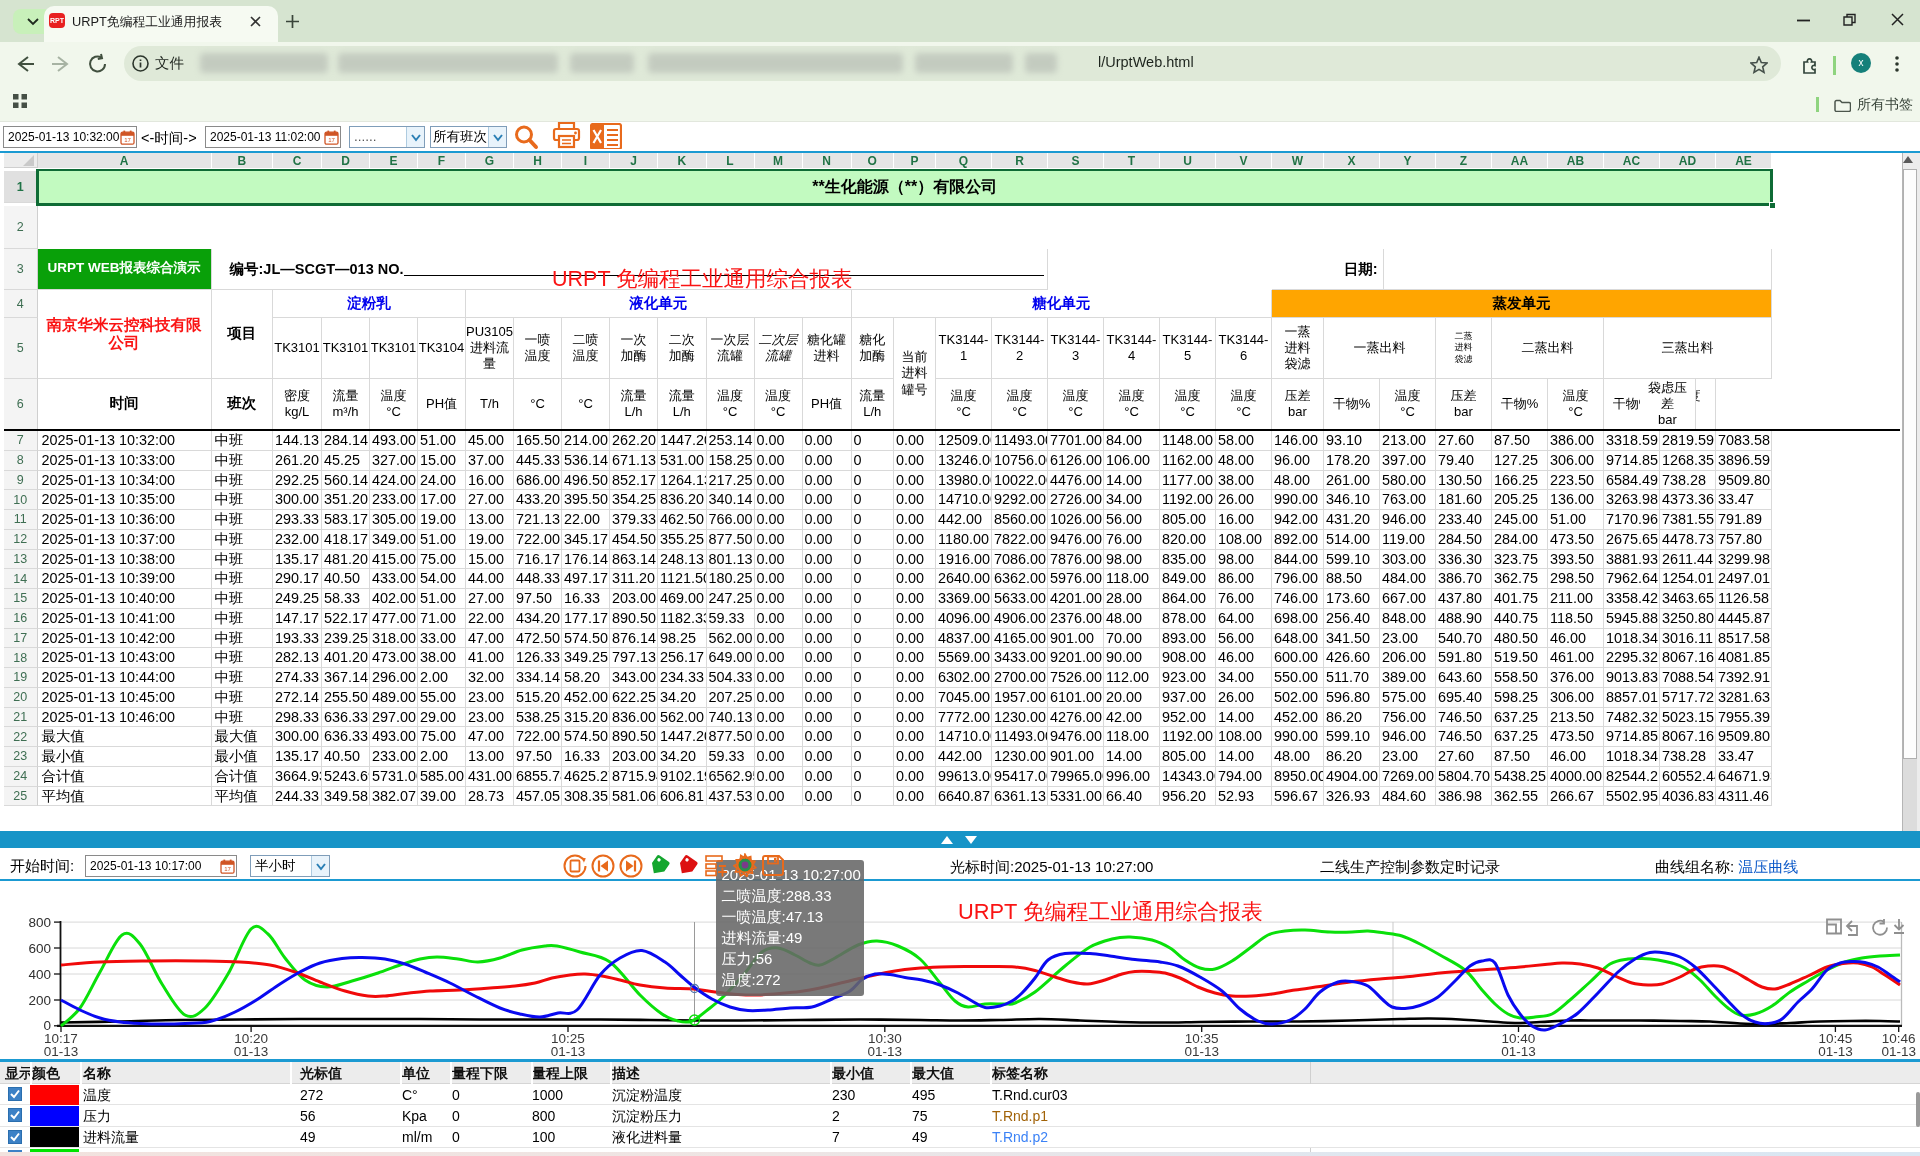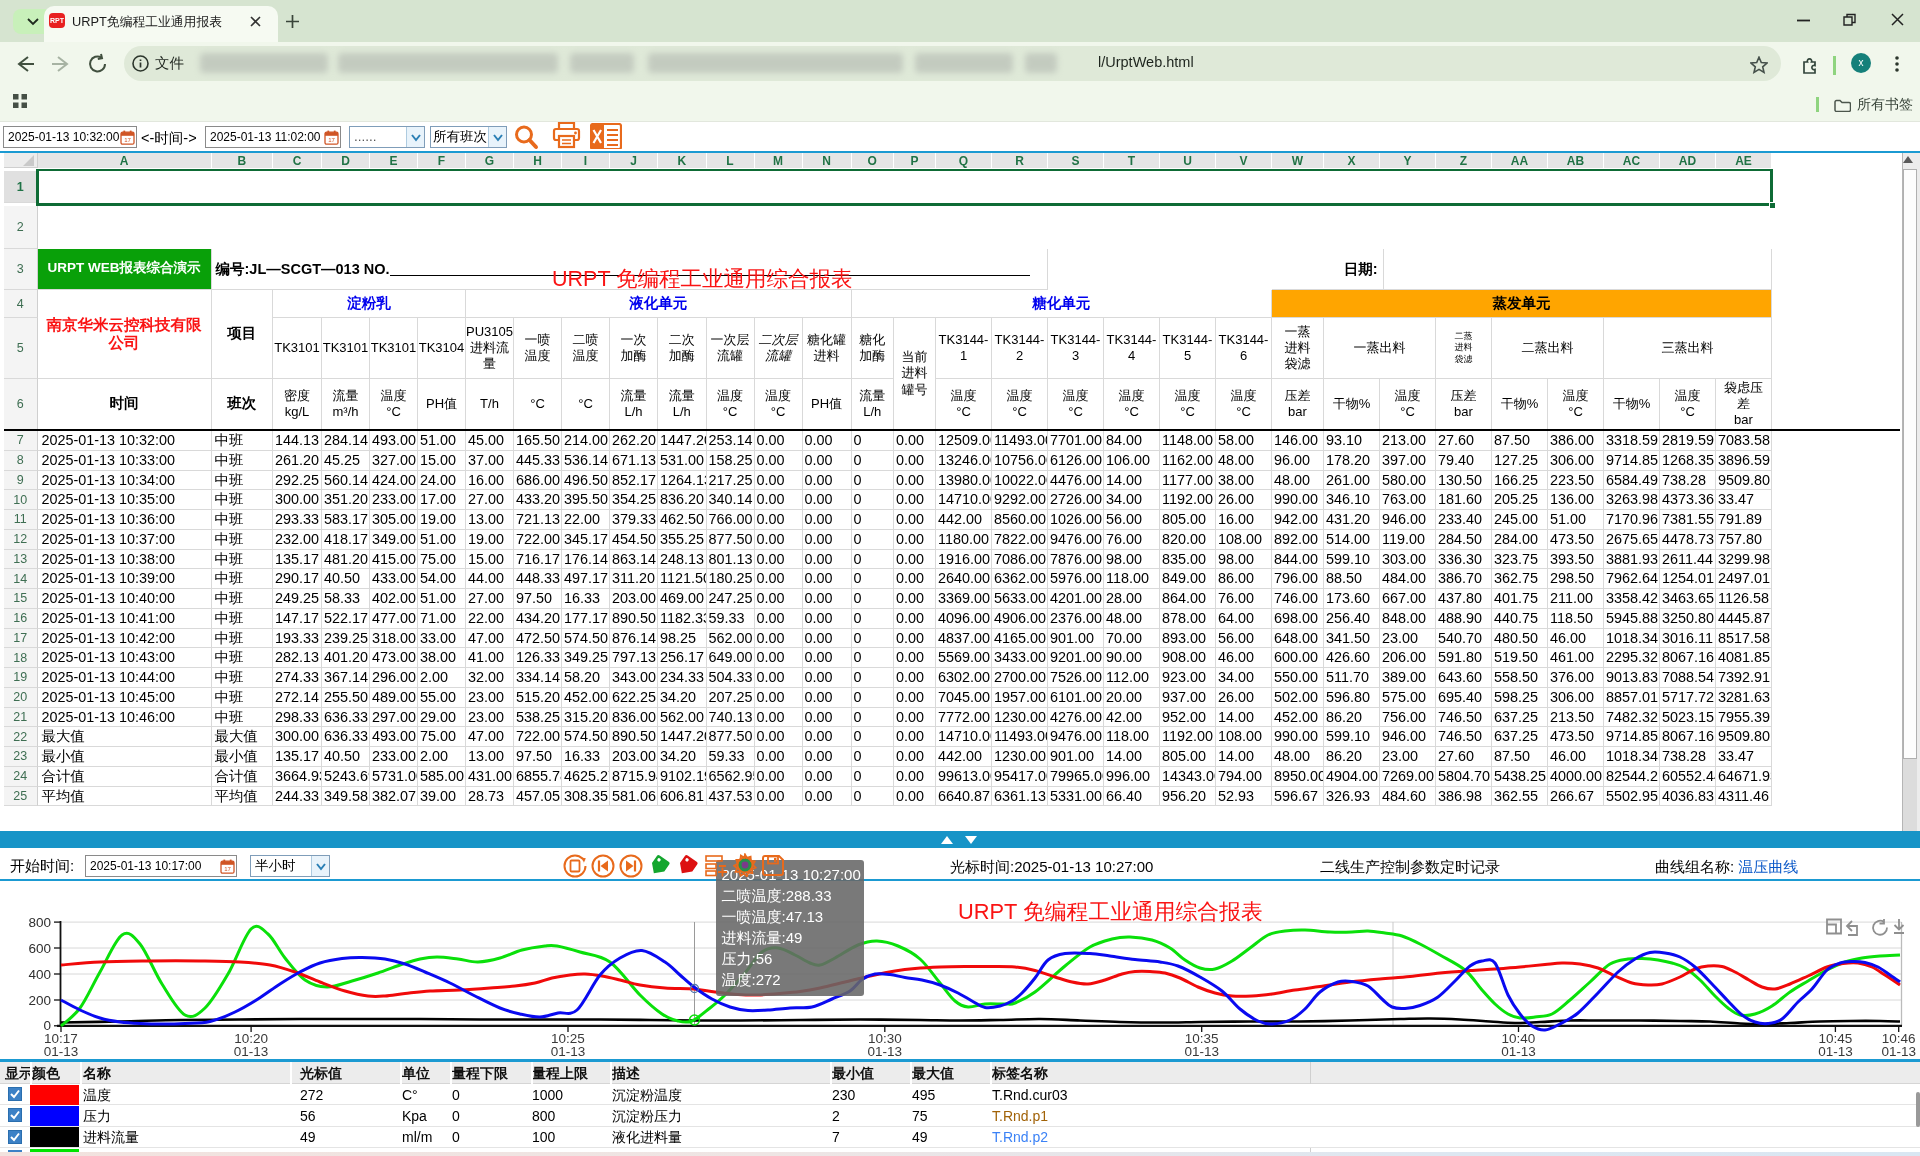--- a/index.html
+++ b/index.html
@@ -187,29 +187,32 @@
 <div class="rn" style="left:4px;top:608.75px;width:33.5px;height:19.75px">16</div>
 <div class="rn" style="left:4px;top:628.5px;width:33.5px;height:19.75px">17</div>
 <div class="rn" style="left:4px;top:648.25px;width:33.5px;height:19.75px">18</div>
 <div class="rn" style="left:4px;top:668px;width:33.5px;height:19.75px">19</div>
 <div class="rn" style="left:4px;top:687.75px;width:33.5px;height:19.75px">20</div>
 <div class="rn" style="left:4px;top:707.5px;width:33.5px;height:19.75px">21</div>
 <div class="rn" style="left:4px;top:727.25px;width:33.5px;height:19.75px">22</div>
 <div class="rn" style="left:4px;top:747px;width:33.5px;height:19.75px">23</div>
 <div class="rn" style="left:4px;top:766.75px;width:33.5px;height:19.75px">24</div>
 <div class="rn" style="left:4px;top:786.5px;width:33.5px;height:19.75px">25</div>
+<div class="hx" style="left:37.5px;top:171px;width:1734.5px;height:32px;background:#c2fac0;font-size:16px;font-weight:bold;border:none">
+      <span style="width:100%;text-align:center">**生化能源（**）有限公司</span>
+    </div>
 <div class="ab" style="left:36.2px;top:168.5px;width:1736.5px;height:2.5px;background:#0e6b35"></div>
 <div class="ab" style="left:36.2px;top:203px;width:1736.5px;height:2.6px;background:#0e6b35"></div>
 <div class="ab" style="left:36.2px;top:168.5px;width:2.5px;height:37px;background:#0e6b35"></div>
 <div class="ab" style="left:1770.2px;top:168.5px;width:2.5px;height:37px;background:#0e6b35"></div>
 <div class="ab" style="left:1768.5px;top:201.5px;width:7px;height:7px;background:#0e6b35;border:1.5px solid #fff"></div>
 <div class="hx" style="left:37.5px;top:248.5px;width:174px;height:41.5px;background:#09a009;color:#fff;font-weight:bold;font-size:13.5px">
       <span style="width:100%;text-align:center">URPT WEB报表综合演示</span>
     </div>
-<div class="c" style="left:211.5px;top:248.5px;width:836px;height:41.5px;font-weight:bold;font-size:14.5px;line-height:41px;padding-left:4px">编号:JL—SCGT—013 NO.<span style="display:inline-block;width:640px;height:1px;border-bottom:1px solid #000;vertical-align:-2px"></span></div>
+<div class="c" style="left:211.5px;top:248.5px;width:836px;height:41.5px;font-weight:bold;font-size:14.5px;line-height:41px;padding-left:18px">编号:JL—SCGT—013 NO.<span style="display:inline-block;width:640px;height:1px;border-bottom:1px solid #000;vertical-align:-2px"></span></div>
 <div class="c" style="left:1271.5px;top:248.5px;width:112px;height:41.5px;font-weight:bold;font-size:14.5px;line-height:41px;text-align:right;padding-right:5px">日期:</div>
 <div class="c" style="left:1383.5px;top:248.5px;width:388.5px;height:41.5px;"></div>
 <div class="ab" style="left:552px;top:264px;width:560px;font-size:21.5px;color:#fa1414;z-index:5">URPT 免编程工业通用综合报表</div>
 <div class="hx" style="left:37.5px;top:290px;width:174px;height:89px;">
       <span style="width:100%;text-align:center;color:#fa1414;font-weight:bold;font-size:15.5px;line-height:1.15">南京华米云控科技有限<br>公司</span>
     </div>
 <div class="hx" style="left:211.5px;top:290px;width:61.5px;height:89px;font-weight:bold;font-size:14.5px">项目</div>
 <div class="hx" style="left:273px;top:290px;width:193px;height:28px;color:#0000ee;font-weight:bold;font-size:14.5px">淀粉乳</div>
 <div class="hx" style="left:851.5px;top:290px;width:420.5px;height:28px;color:#0000ee;font-weight:bold;font-size:14.5px">糖化单元</div>
 <div class="hx" style="left:466px;top:290px;width:385.5px;height:28px;color:#0000ee;font-weight:bold;font-size:14.5px">液化单元</div>
@@ -261,21 +264,21 @@
 <div class="hx" style="left:1160px;top:379px;width:56px;height:51px;">温度<br>°C</div>
 <div class="hx" style="left:1216px;top:379px;width:56px;height:51px;">温度<br>°C</div>
 <div class="hx" style="left:1272px;top:379px;width:52px;height:51px;">压差<br>bar</div>
 <div class="hx" style="left:1324px;top:379px;width:56px;height:51px;">干物%</div>
 <div class="hx" style="left:1380px;top:379px;width:56px;height:51px;">温度<br>°C</div>
 <div class="hx" style="left:1436px;top:379px;width:56px;height:51px;">压差<br>bar</div>
 <div class="hx" style="left:1492px;top:379px;width:56px;height:51px;">干物%</div>
 <div class="hx" style="left:1548px;top:379px;width:56px;height:51px;">温度<br>°C</div>
 <div class="hx" style="left:1604px;top:379px;width:56px;height:51px;">干物%</div>
 <div class="hx" style="left:1660px;top:379px;width:56px;height:51px;">温度<br>°C</div>
-<div class="hx" style="left:1716px;top:379px;width:56px;height:51px;">袋虑压<br>差<br>bar</div>
+<div class="hx" style="left:1640px;top:379px;width:56px;height:51px;">袋虑压<br>差<br>bar</div>
 <div class="ab" style="left:4px;top:429.3px;width:1896px;height:2px;background:#000;z-index:4"></div>
 <div class="c" style="left:37.5px;top:431px;width:174px;height:19.75px;line-height:18.75px;padding-left:4px">2025-01-13 10:32:00</div>
 <div class="c" style="left:211.5px;top:431px;width:61.5px;height:19.75px;line-height:18.75px;padding-left:3px">中班</div>
 <div class="c" style="left:273px;top:431px;width:49px;height:19.75px;line-height:18.75px">144.13</div>
 <div class="c" style="left:322px;top:431px;width:48px;height:19.75px;line-height:18.75px">284.14</div>
 <div class="c" style="left:370px;top:431px;width:48px;height:19.75px;line-height:18.75px">493.00</div>
 <div class="c" style="left:418px;top:431px;width:48px;height:19.75px;line-height:18.75px">51.00</div>
 <div class="c" style="left:466px;top:431px;width:48px;height:19.75px;line-height:18.75px">45.00</div>
 <div class="c" style="left:514px;top:431px;width:48px;height:19.75px;line-height:18.75px">165.50</div>
 <div class="c" style="left:562px;top:431px;width:48px;height:19.75px;line-height:18.75px">214.00</div>

